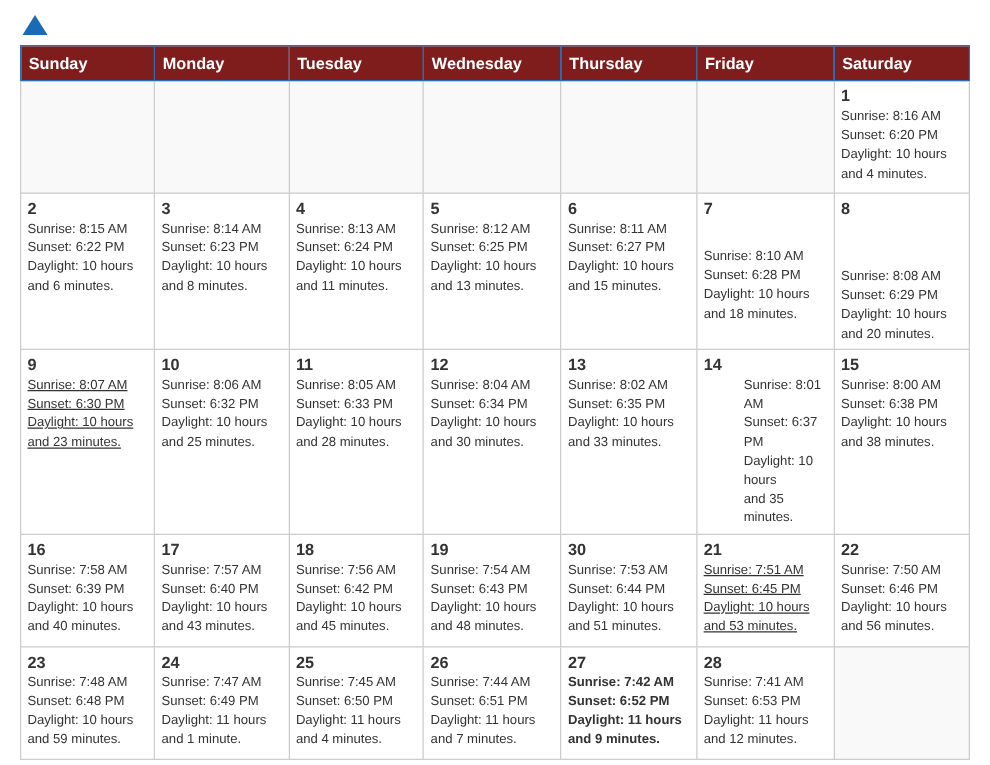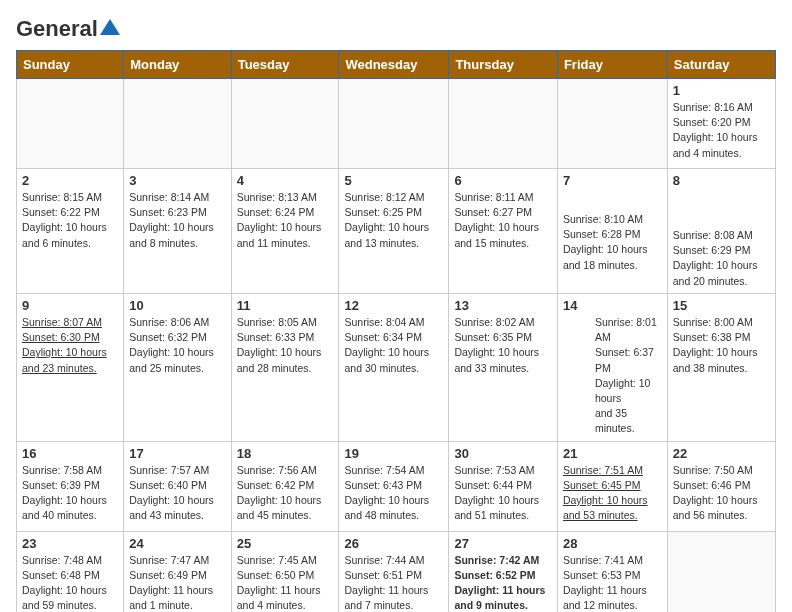--- a/index.html
+++ b/index.html
@@ -32,21 +32,21 @@
     .location {
       font-size: 16px;
       color: #555;
     }
     table {
       width: 100%;
       border-collapse: collapse;
       font-size: 11px;
     }
     thead th {
-      background-color: #a16207;
+      background-color: #7f1d1d;
       color: #fff;
       text-align: left;
       padding: 6px 6px;
       font-size: 13px;
       font-weight: bold;
       border: 1px solid #2a6db5;
     }
     td {
       border: 1px solid #ccc;
       vertical-align: top;
@@ -71,21 +71,20 @@
     }
     tr:nth-child(even) td { background: #fff; }
     tr td { background: #fff; }
   </style>
 </head>
 <body>
 
 <div class="header">
   <div class="logo">
     <div style="display:flex; align-items:center;">
-      <span style="font-size:22px; font-weight:bold; color:#333;">General</span>
       <svg width="20" height="16" viewBox="0 0 20 16" style="margin-left:2px; margin-top:-4px;">
         <polygon points="0,16 10,0 20,16" fill="#1a6bb5"></polygon>
       </svg>
     </div>
     <span style="font-size:22px; font-weight:bold; color:#1a6bb5; margin-top:-4px;"></span>
   </div>
   <div class="title-block">
     <div class="month-title"></div>
     <div class="location"></div>
   </div>

